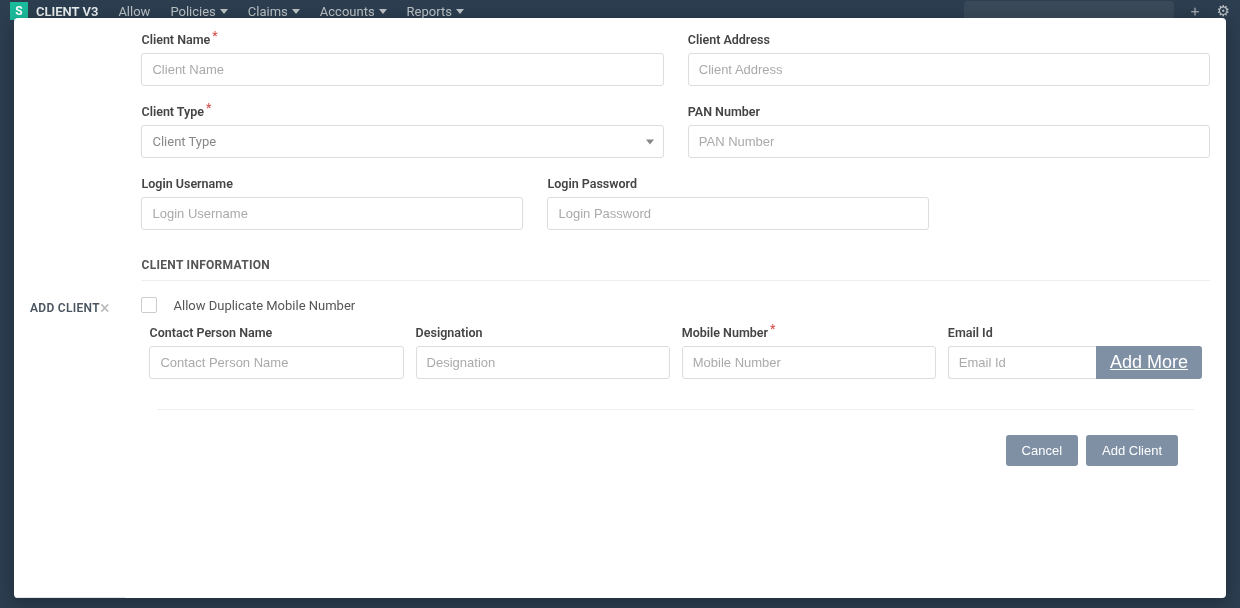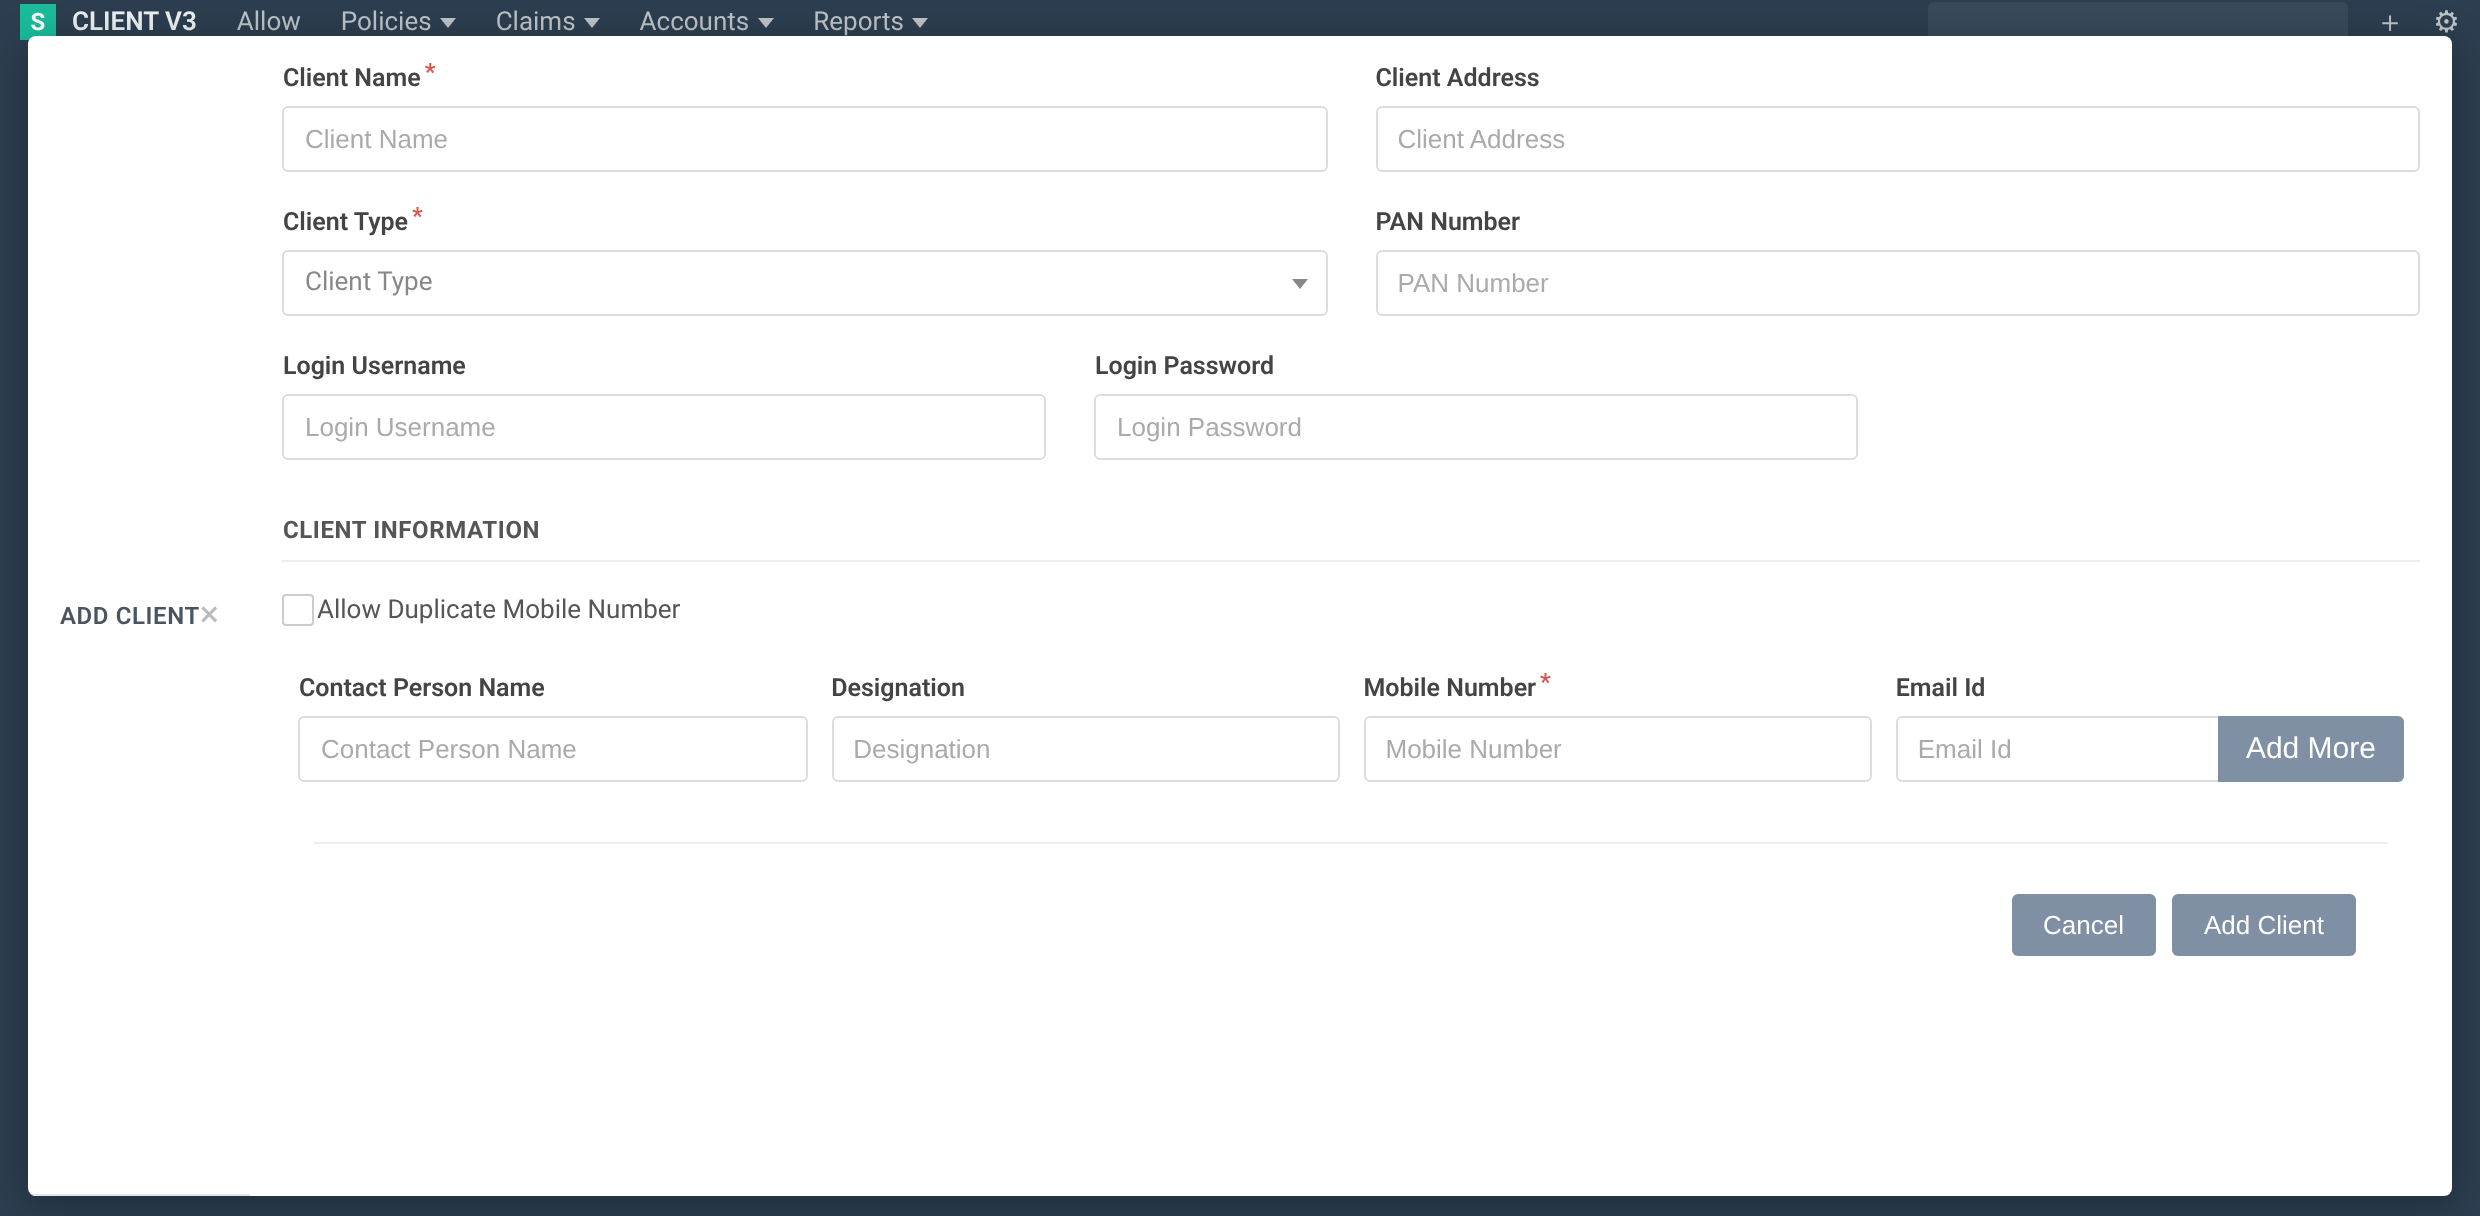--- a/index.html
+++ b/index.html
@@ -185,22 +185,22 @@
       margin-bottom: 8px;
     }
     .hr {
       border: none;
       border-top: 1px solid #eee;
       margin-bottom: 16px;
     }
     .checkbox-row {
       display: flex;
       align-items: center;
-      gap: 1px;
-      margin-bottom: 24px;
+      gap: 16px;
+      margin-bottom: 12px;
     }
     .cb {
       width: 16px;
       height: 16px;
       border: 1px solid #ccc;
       border-radius: 2px;
       background: #fff;
       cursor: pointer;
     }
     .cb-label {
@@ -224,24 +224,25 @@
     .email-group .text-input {
       border-top-right-radius: 0;
       border-bottom-right-radius: 0;
       border-right: none;
     }
     .addmore-btn {
       background: #7f8fa4;
       color: #fff;
       border: none;
       padding: 0 14px;
-      font-size: 15px;
+      font-size: 18px;
       border-radius: 0 3px 3px 0;
       cursor: pointer;
       white-space: nowrap;
+      text-decoration: underline;
     }
     .modal-footer {
       padding: 25px 16px 14px 16px;
       display: flex;
       justify-content: flex-end;
       gap: 8px;
       border-top: 1px solid #eee;
       margin: 0 16px;
     }
     .btn {

